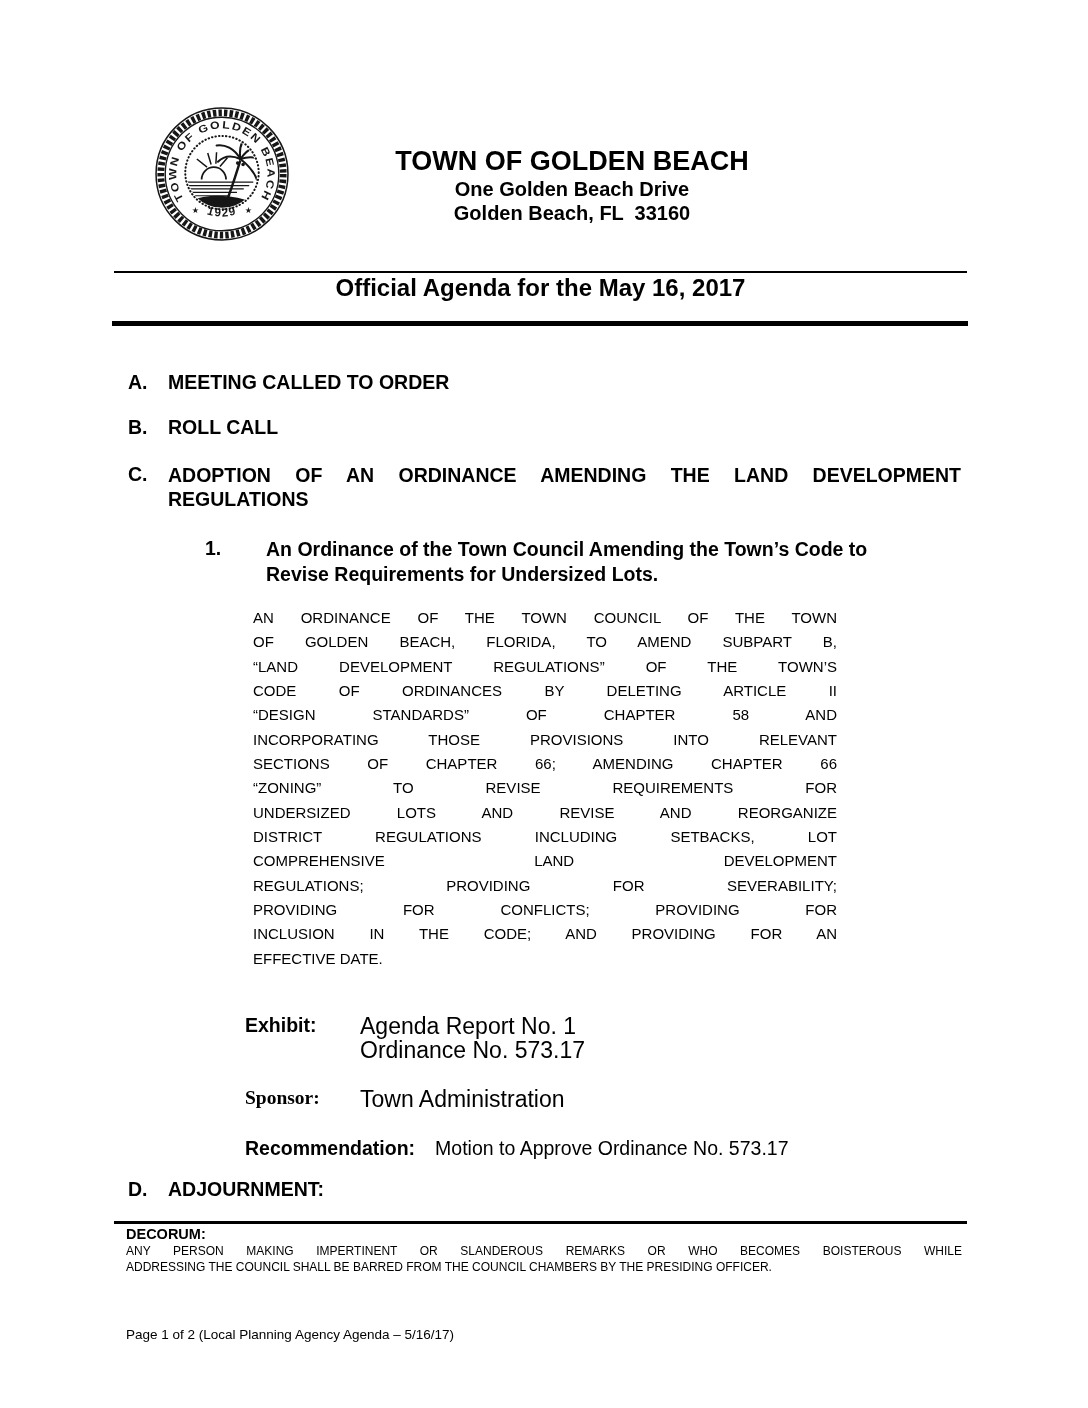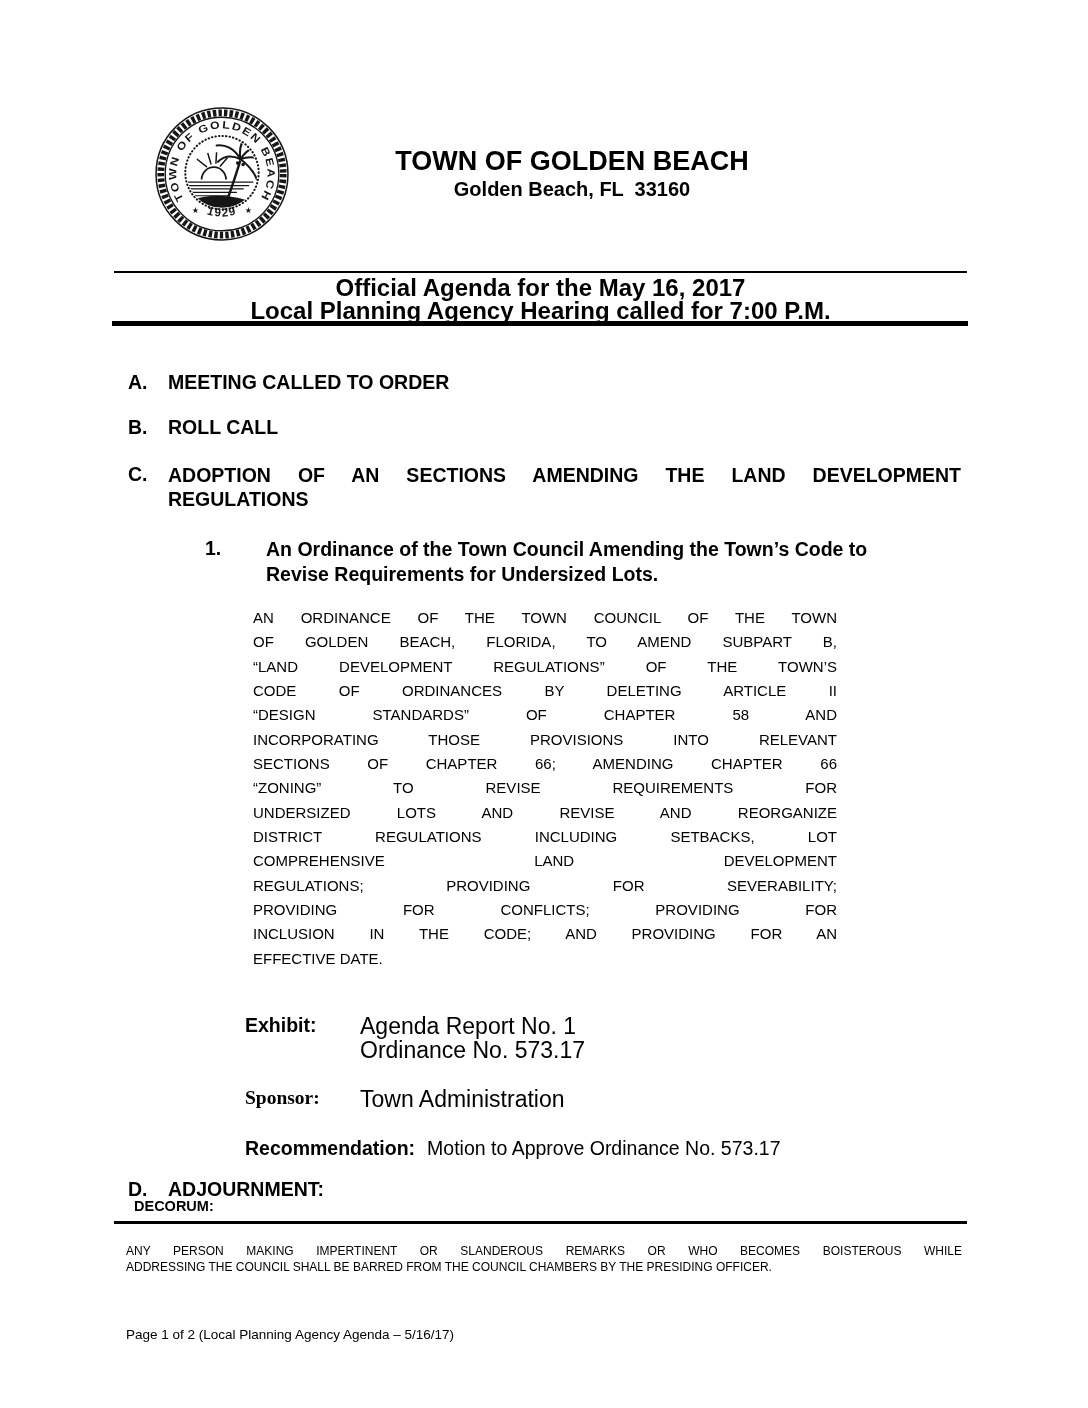--- a/index.html
+++ b/index.html
@@ -39,24 +39,24 @@
                  font-size:15px; line-height:24.35px; }
 
   .jpara > div { text-align:justify; text-align-last:justify; }
   .jpara > div.last { text-align:justify; text-align-last:left; }
   .plain-lines > div { text-align:left; }
 
   .kv-label { position:absolute; left:245px; font-size:19.5px; font-weight:bold; }
   .kv-value { position:absolute; left:360px; font-size:23px; line-height:24.4px; }
   .reco-line { position:absolute; left:245px; font-size:19.5px; }
   .reco-line .lbl { font-weight:bold; }
-  .reco-line .val { font-weight:normal; margin-left:12px; }
+  .reco-line .val { font-weight:normal; margin-left:20px; }
 
   
-  .decorum-label { position:absolute; left:126px; top:1198px; font-size:14.5px; font-weight:bold;margin-left:8px; }
+  .decorum-label { position:absolute; left:126px; top:1226px; font-size:14.5px; font-weight:bold; }
   .decorum-text  { position:absolute; left:126px; top:1244px; width:836px;
                    font-size:12px; line-height:15.8px; }
 
   .footer { position:absolute; left:126px; top:1327px; font-size:13.5px; }
 </style>
 </head>
 <body>
 
 <div class="page">
 
@@ -100,39 +100,39 @@
     </g>
     <text x="61" y="158" font-size="12" text-anchor="middle" fill="#161616">★</text>
     <text x="139" y="158" font-size="12" text-anchor="middle" fill="#161616">★</text>
     <text font-size="17" font-weight="bold" letter-spacing="2" fill="#161616">
       <textPath href="#arcBottom" startOffset="50%" text-anchor="middle">1929</textPath>
     </text>
   </svg>
 
   <div class="header-text">
     <div class="header-title">TOWN OF GOLDEN BEACH</div>
+    <div class="header-addr">One Golden Beach Drive</div>
     <div class="header-addr">Golden Beach, FL  33160</div>
   </div>
 
   <div class="rule rule-thin abs" style="top:271px;"></div>
   <div class="banner">
     <div>Official Agenda for the May 16, 2017</div>
-    <div>Local Planning Agency Hearing called for 7:00 P.M.</div>
   </div>
   <div class="rule rule-thick abs" style="top:321px;"></div>
 
   <div class="item-letter" style="top:371px;">A.</div>
   <div class="item-title" style="top:371px;">MEETING CALLED TO ORDER</div>
 
   <div class="item-letter" style="top:416px;">B.</div>
   <div class="item-title" style="top:416px;">ROLL CALL</div>
 
   <div class="item-letter" style="top:463px;">C.</div>
   <div class="item-lines jpara" style="top:463px;">
-      <div>ADOPTION OF AN SECTIONS AMENDING THE LAND DEVELOPMENT</div>
+      <div>ADOPTION OF AN ORDINANCE AMENDING THE LAND DEVELOPMENT</div>
       <div class="last">REGULATIONS</div>
     </div>
 
   <div class="sub-number" style="top:537px;">1.</div>
   <div class="sub-title plain-lines" style="top:537px;">
       <div>An Ordinance of the Town Council Amending the Town’s Code to</div>
       <div class="last">Revise Requirements for Undersized Lots.</div>
     </div>
 
   <div class="ordinance jpara">

